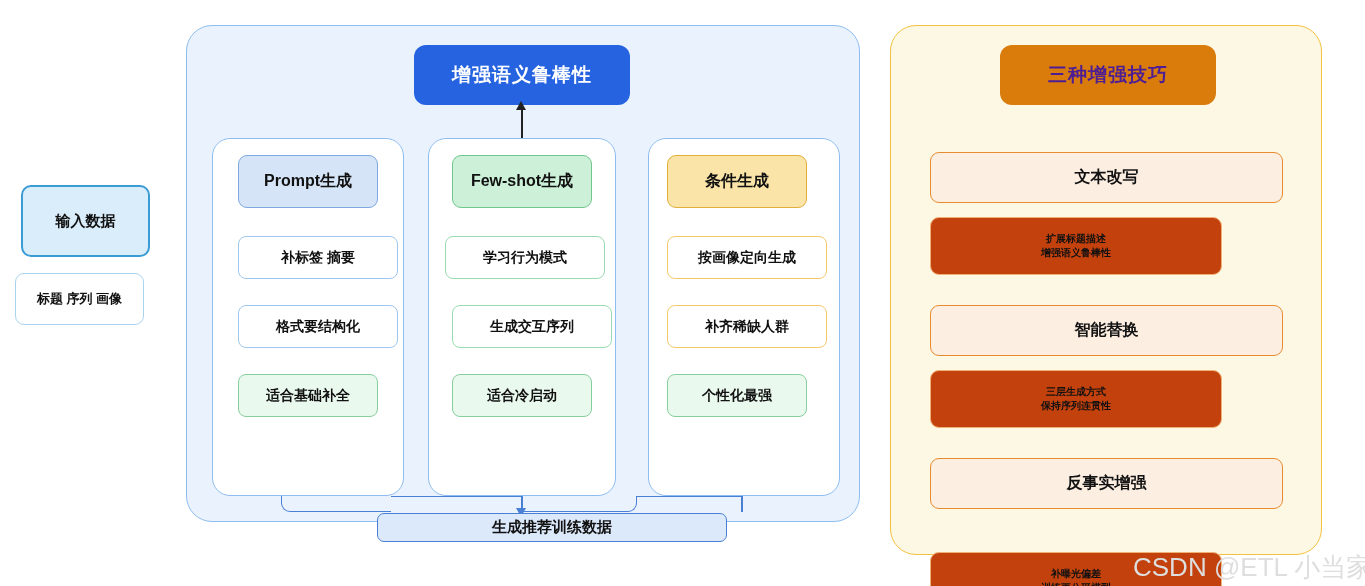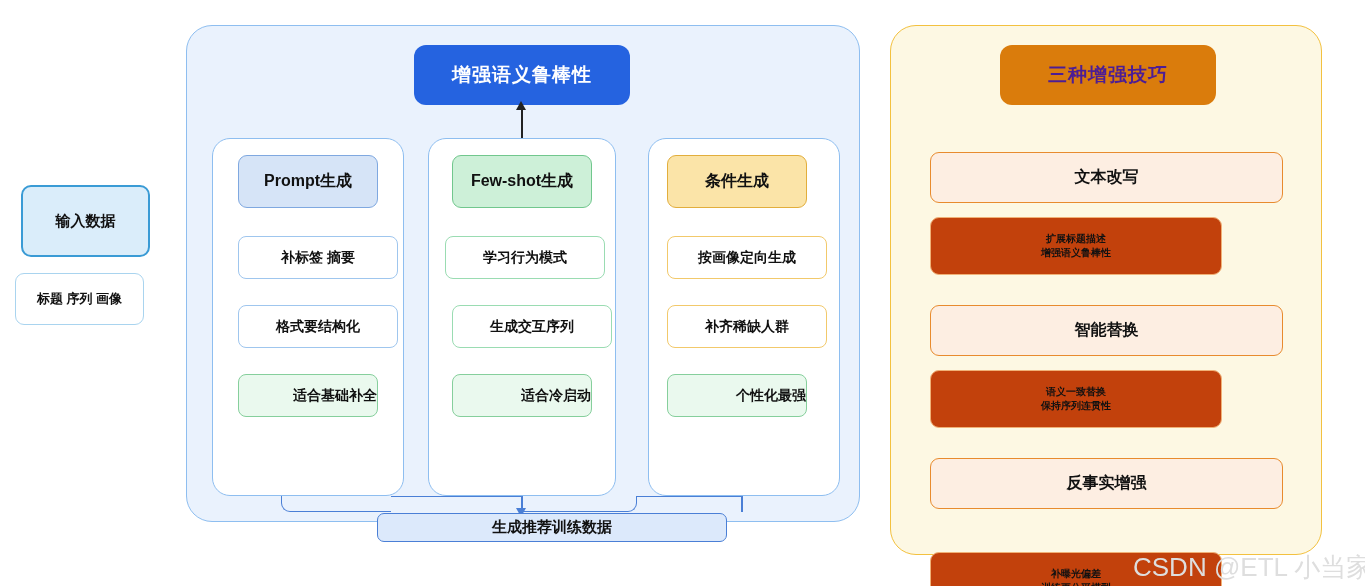--- a/index.html
+++ b/index.html
@@ -81,21 +81,21 @@
   .col-item {
     width: 160px; height: 43px;
     border-radius: 8px;
     display: flex; align-items: center; justify-content: center;
     font-size: 14px; font-weight: bold;
     background: #ffffff;
   }
   .col-result {
     width: 140px; height: 43px;
     border-radius: 8px;
-    display: flex; align-items: center; justify-content: flex-end;
+    display: flex; align-items: center; justify-content: center;
     font-size: 14px; font-weight: bold;
     background: #eaf9ee; border: 1.4px solid #86cf9c;
   }
   
   #col0-header { left: 238px; background: #d6e4f7; border: 1.6px solid #7fa8e0; }
   #col0-item-0 { left: 238px; top: 236px; border: 1.4px solid #9fc6ee; }
   #col0-item-1 { left: 238px; top: 305px; border: 1.4px solid #9fc6ee; }
   #col0-result  { left: 238px; top: 374px; }
   
   #col1-header { left: 452px; background: #cdf0d8; border: 1.6px solid #71c78d; }
@@ -292,21 +292,21 @@
     <div>扩展标题描述</div>
     <div>增强语义鲁棒性</div>
   </div>
 </div>
 
 <div class="abs aug-head" id="aug-head-1">
   <span>智能替换</span>
 </div>
 <div class="abs aug-desc" id="aug-desc-1">
   <div>
-    <div>语义一致替换</div>
+    <div>三层生成方式</div>
     <div>保持序列连贯性</div>
   </div>
 </div>
 
 <div class="abs aug-head" id="aug-head-2">
   <span>反事实增强</span>
 </div>
 <div class="abs aug-desc" id="aug-desc-2">
   <div>
     <div>补曝光偏差</div>

